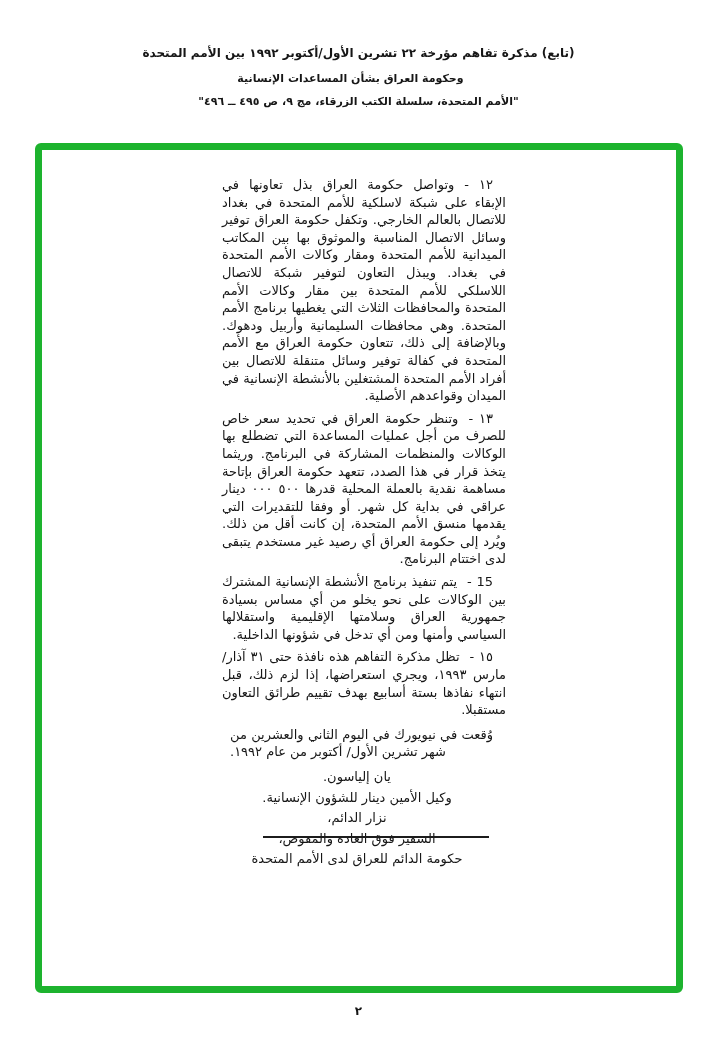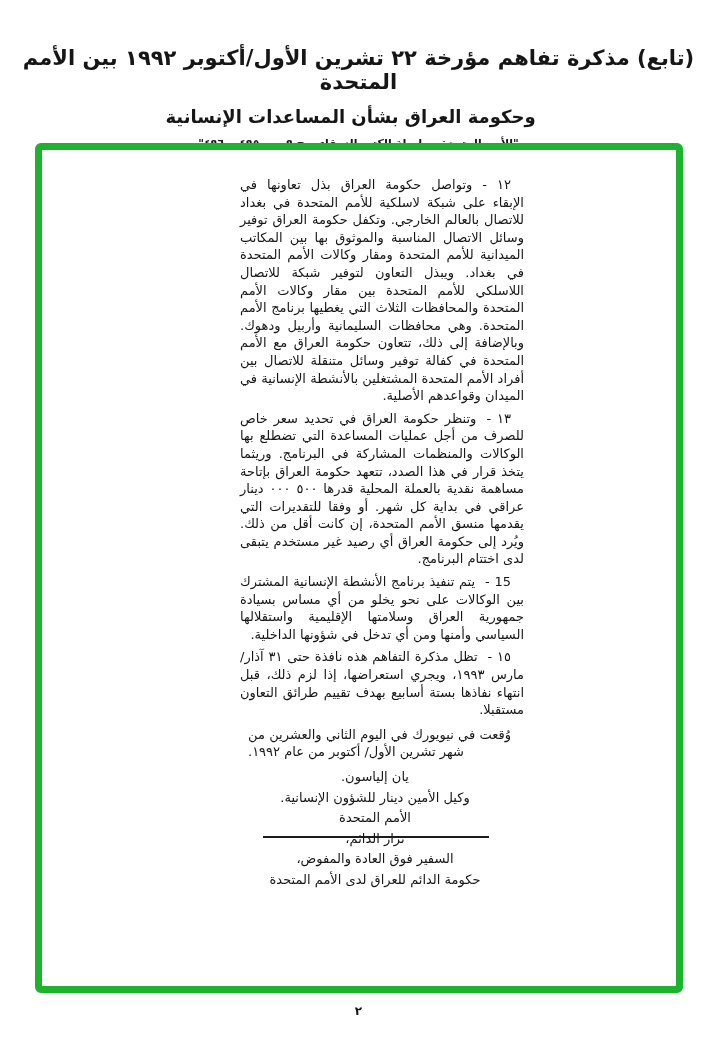--- a/index.html
+++ b/index.html
@@ -10,37 +10,37 @@
     font-family: "DejaVu Sans", sans-serif;
     color: #161616;
     overflow: hidden;
   }
 
   
   .header {
     position: absolute; top: 46px; left: 0; right: 0;
     text-align: center; direction: rtl;
   }
-  .title-line1 { font-size: 21px; font-weight: bold; margin: 0 0 12px 0; letter-spacing: 0; }
-  .title-line2 { font-size: 18px; font-weight: bold; margin: 0 16px 10px 0; }
+  .title-line1 { font-size: 12px; font-weight: bold; margin: 0 0 12px 0; letter-spacing: 0; }
+  .title-line2 { font-size: 11px; font-weight: bold; margin: 0 16px 10px 0; }
   .source-line { font-size: 11px; font-weight: bold; margin: 0; }
 
   
   .green-frame {
     position: absolute; left: 35px; top: 143px;
     width: 648px; height: 850px;
     box-sizing: border-box;
     border: 7px solid #1db32e;
     border-radius: 6px;
     background: transparent;
   }
 
   
   .text-col {
-    position: absolute; left: 240px; top: 176px; width: 284px;
+    position: absolute; left: 222px; top: 176px; width: 284px;
     direction: rtl;
     font-size: 13px; line-height: 17.6px;
     text-align: justify;
   }
   .para { margin: 0 0 5px 0; text-indent: 13px; }
   .para-num { margin-left: 10px; white-space: nowrap; }
   .closing-para { margin: 7px 0 6px 8px; text-indent: 13px; text-align-last: left; }
 
   .sig-block { margin-top: 3px; margin-left: -14px; }
   .sig-line { text-align: center; line-height: 20.5px; }
@@ -77,21 +77,20 @@
 
   <p class="para"><span class="para-num">15 -</span><span>يتم تنفيذ برنامج الأنشطة الإنسانية المشترك بين الوكالات على نحو يخلو من أي مساس بسيادة جمهورية العراق وسلامتها الإقليمية واستقلالها السياسي وأمنها ومن أي تدخل في شؤونها الداخلية.</span></p>
 
   <p class="para"><span class="para-num">١٥ -</span><span>تظل مذكرة التفاهم هذه نافذة حتى ٣١ آذار/ مارس ١٩٩٣، ويجري استعراضها، إذا لزم ذلك، قبل انتهاء نفاذها بستة أسابيع بهدف تقييم طرائق التعاون مستقبلا.</span></p>
 
   <p class="closing-para">وُقعت في نيويورك في اليوم الثاني والعشرين من شهر تشرين الأول/ أكتوبر من عام ١٩٩٢.</p>
 
   <div class="sig-block">
     <div class="sig-line">يان إلياسون.</div>
     <div class="sig-line">وكيل الأمين دينار للشؤون الإنسانية.</div>
-    <div class="sig-line">الأمم المتحدة</div>
     <div class="sig-line">نزار الدائم،</div>
     <div class="sig-line">السفير فوق العادة والمفوض،</div>
     <div class="sig-line">حكومة الدائم للعراق لدى الأمم المتحدة</div>
   </div>
 
 </div>
 
 <div class="sig-rule"></div>
 
 <div class="page-num">٢</div>

